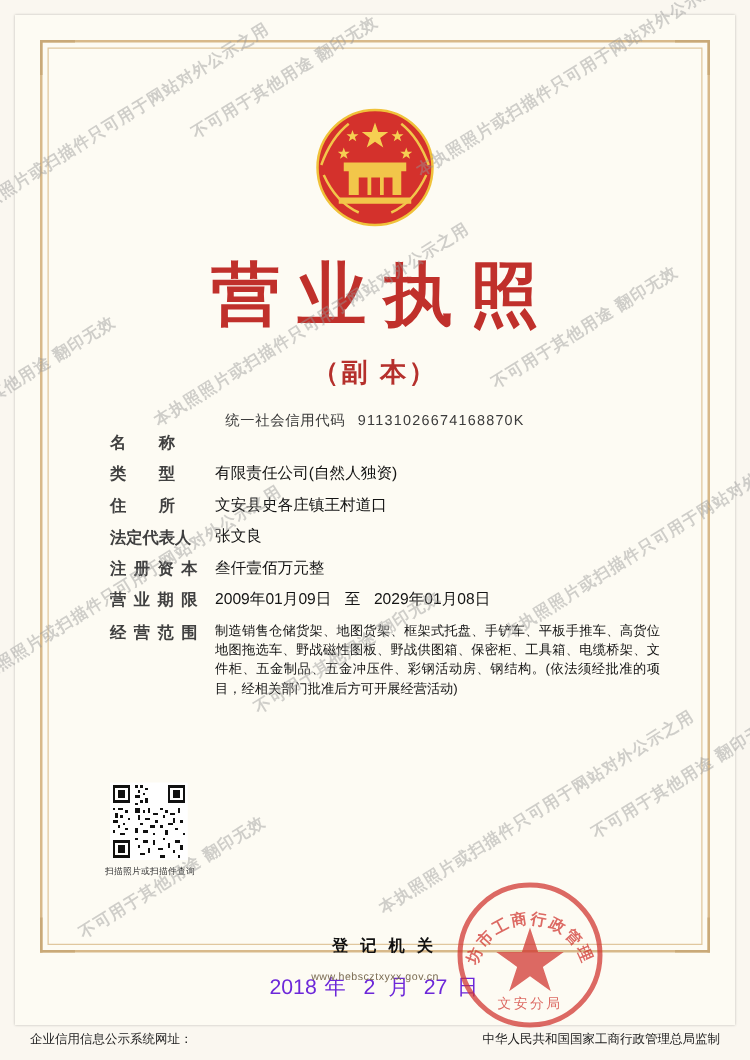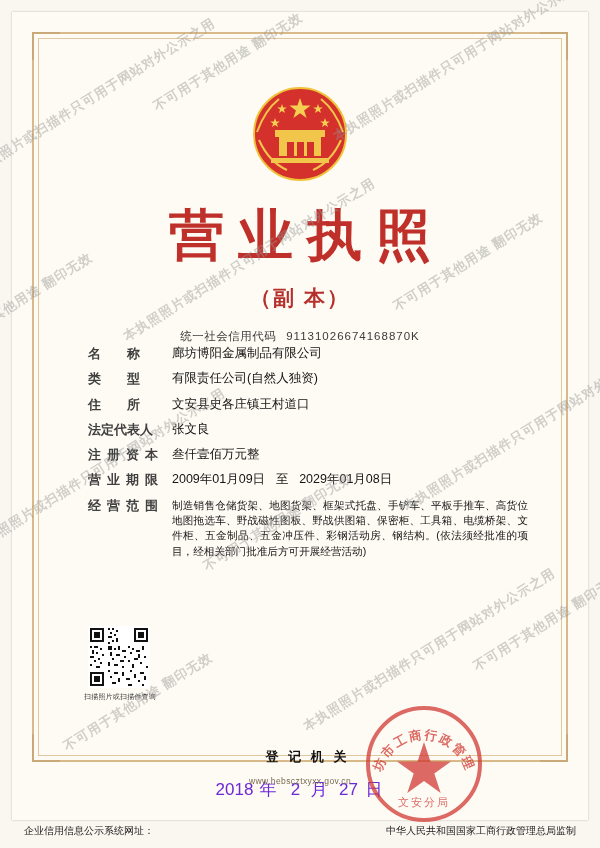--- a/index.html
+++ b/index.html
@@ -180,21 +180,20 @@
     <div class="title">营业执照</div>
     <div class="subtitle">（副 本）</div>
 
     <div class="code-line">
       <span>统一社会信用代码</span><span class="code-val">91131026674168870K</span>
     </div>
 
     <div class="fields">
       <div class="row">
         <div class="lbl">名　　称</div>
-        <div class="val">廊坊博阳金属制品有限公司</div>
       </div>
       <div class="row">
         <div class="lbl">类　　型</div>
         <div class="val">有限责任公司(自然人独资)</div>
       </div>
       <div class="row">
         <div class="lbl">住　　所</div>
         <div class="val">文安县史各庄镇王村道口</div>
       </div>
       <div class="row">

